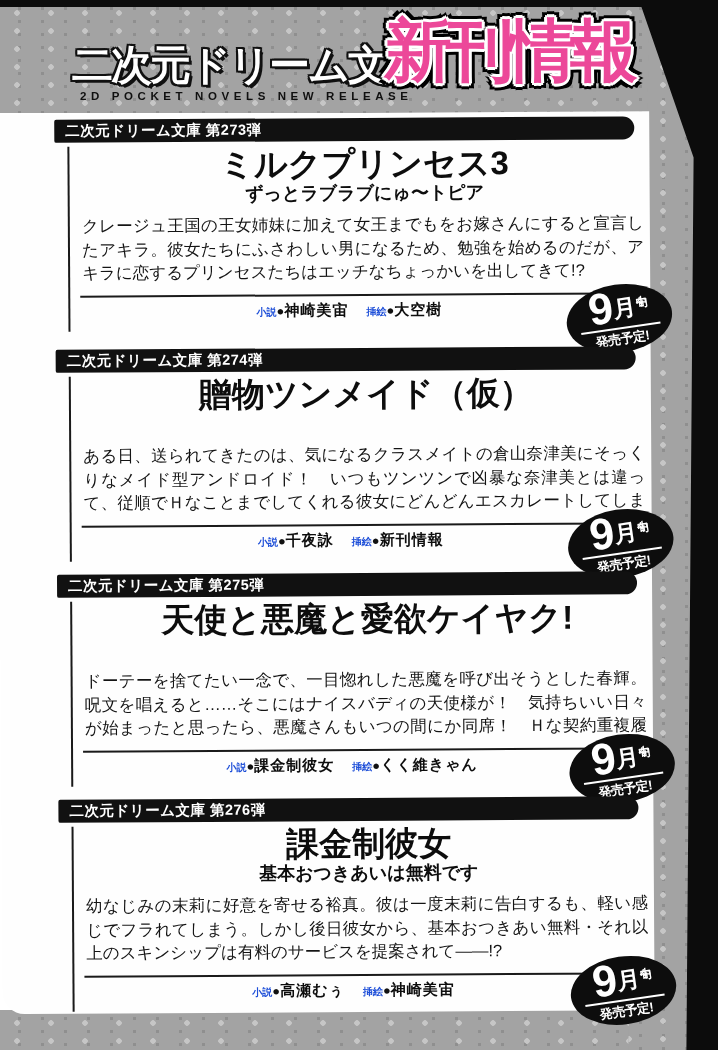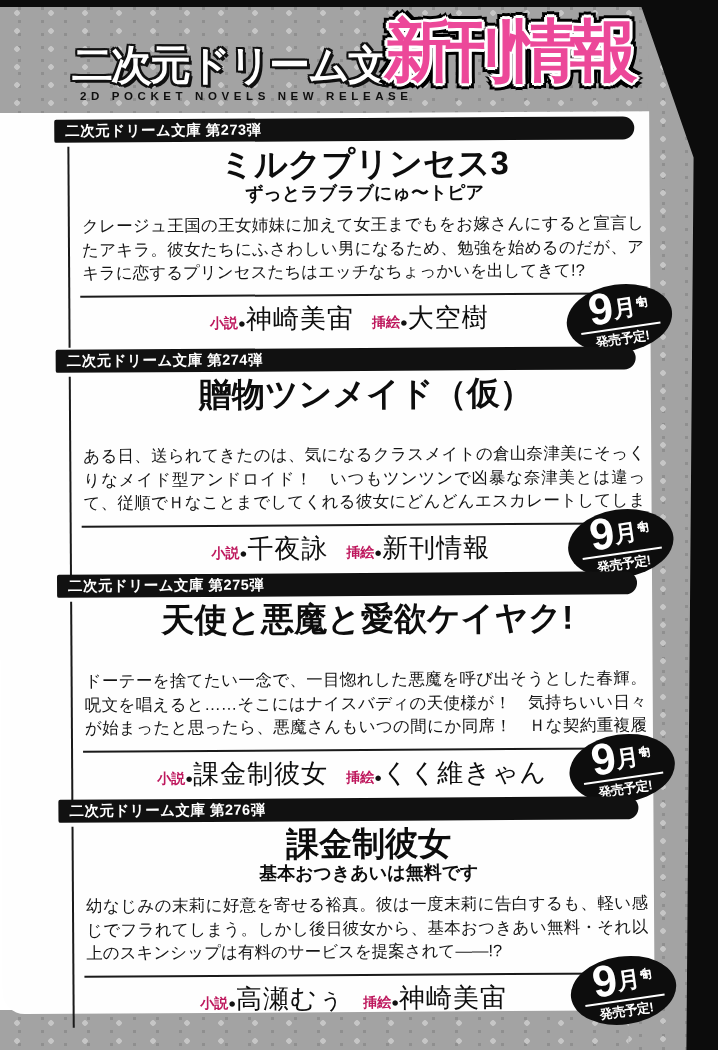--- a/index.html
+++ b/index.html
@@ -50,23 +50,23 @@
   .bbody{margin-left:70px;margin-top:1px;border-left:2px solid #1a1a1a;
        padding-left:10px;width:570px;}
   .btitle{margin:4px 0 0 0;font-size:33px;font-weight:900;color:#0d0d0d;
        text-align:center;letter-spacing:0px;line-height:1.15;}
   .bsub{font-size:18px;font-weight:800;color:#0d0d0d;text-align:center;
        min-height:21px;line-height:21px;}
   .bdesc{margin:9px 0 0 2px;width:562px;height:74px;overflow:hidden;
        font-size:16.5px;line-height:1.43;color:#141414;text-align:justify;}
   .credits{border-top:2px solid #1a1a1a;width:538px;margin-top:7px;
        padding-top:5px;padding-bottom:10px;text-align:center;white-space:nowrap;}
-  .role{font-size:14px;font-weight:800;color:#be185d;}
+  .role{font-size:10px;font-weight:800;color:#1d4ed8;}
   .bullet{font-size:13px;color:#111;}
-  .cname{font-size:26px;font-weight:400;color:#0d0d0d;letter-spacing:1px;}
+  .cname{font-size:15px;font-weight:700;color:#0d0d0d;letter-spacing:1px;}
   .cgap{display:inline-block;width:18px;}
 
   
   .badge{position:absolute;left:568px;bottom:-6px;width:106px;height:68px;
      background:#0d0d0d;border-radius:50%;transform:rotate(-8deg);
      display:flex;flex-direction:column;align-items:center;justify-content:center;}
   .badge-last{bottom:-14px;}
   .badge-top{display:flex;align-items:flex-start;line-height:1;}
   .b9{font-size:44px;font-weight:900;color:#fff;line-height:0.82;}
   .bmonth{font-size:23px;font-weight:900;color:#fff;margin-top:9px;}

